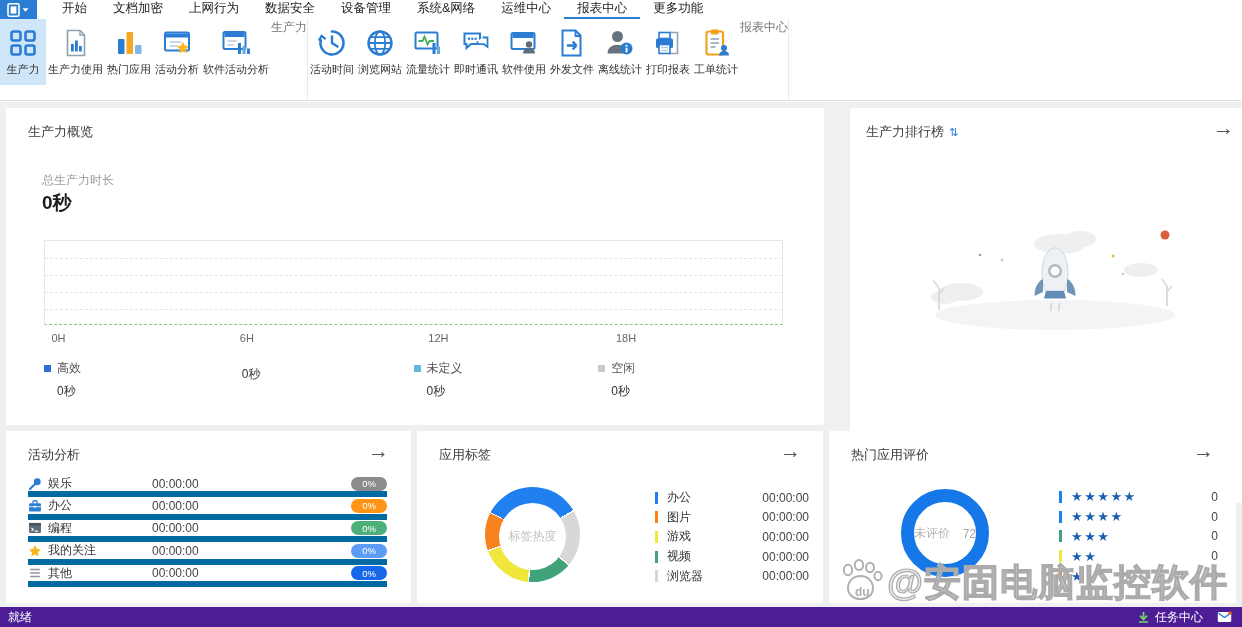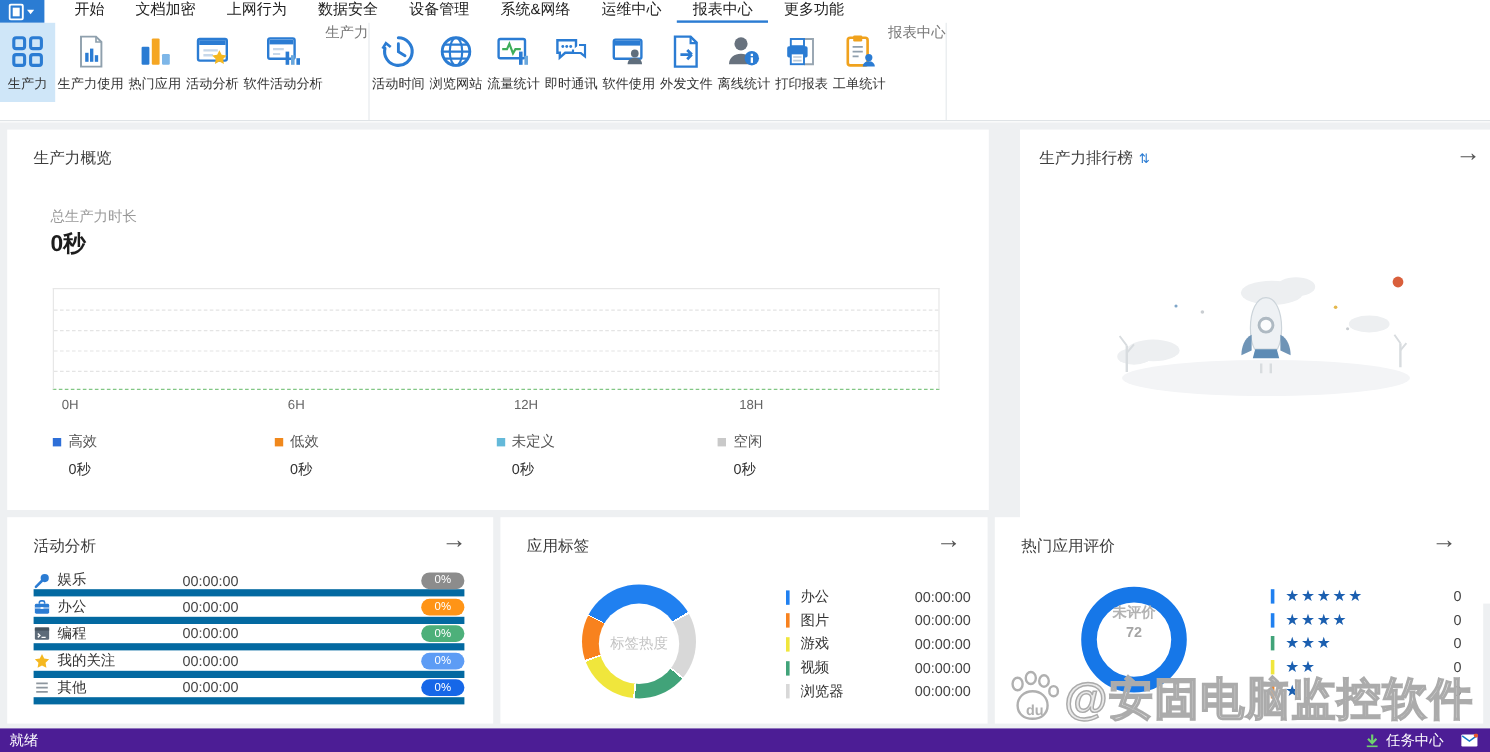--- a/index.html
+++ b/index.html
@@ -66,21 +66,21 @@
   .tg-hole { position:absolute; left:14px; top:16px; width:67px; height:67px; background:#fff; border-radius:50%;
              display:flex; align-items:center; justify-content:center; font-size:12px; color:#c3c3c3; }
   .tg-legend { position:absolute; left:238px; top:57px; right:14px; }
   .tg-row { display:flex; align-items:center; height:19.6px; gap:9px; }
   .tg-bar { width:3px; height:12px; }
   .tg-label { flex:1; font-size:12px; color:#333; }
   .tg-time { font-size:12px; color:#444; }
 
   
   .rt-donut { position:absolute; left:72px; top:58px; width:88px; height:88px; border:13px solid #1677e8; border-radius:50%;
-              display:flex; flex-direction:column; align-items:center; justify-content:flex-start;font-weight:bold; }
+              display:flex; flex-direction:row; align-items:center; justify-content:space-between; }
   .rt-c1 { font-size:12px; color:#b3b3b3; }
   .rt-c2 { font-size:12px; color:#a5a5a5; margin-top:1px; }
   .rt-rows { position:absolute; left:230px; top:56px; right:18px; }
   .rt-row { display:flex; align-items:center; height:19.8px; gap:9px; }
   .rt-bar { width:3px; height:12px; }
   .rt-stars { flex:1; color:#1b5fb0; font-size:13px; letter-spacing:1.5px; }
   .rt-count { font-size:12px; color:#444; }
 
   
   .statusbar { position:absolute; left:0; right:0; bottom:0; height:20px; background:#4c1d95; color:#fff;
@@ -314,24 +314,20 @@
         </div>
       <div class="ov-legend">
           <div>
             <div class="lg-head">
               <span class="lg-sq" style="background:#2e6fd8"></span>
               <span>高效</span>
             </div>
             <div class="lg-val">0秒</div>
           </div>
           <div>
-            <div class="lg-head">
-              <span class="lg-sq" style="background:#f0881c"></span>
-              <span>低效</span>
-            </div>
             <div class="lg-val">0秒</div>
           </div>
           <div>
             <div class="lg-head">
               <span class="lg-sq" style="background:#64b9d9"></span>
               <span>未定义</span>
             </div>
             <div class="lg-val">0秒</div>
           </div>
           <div>

